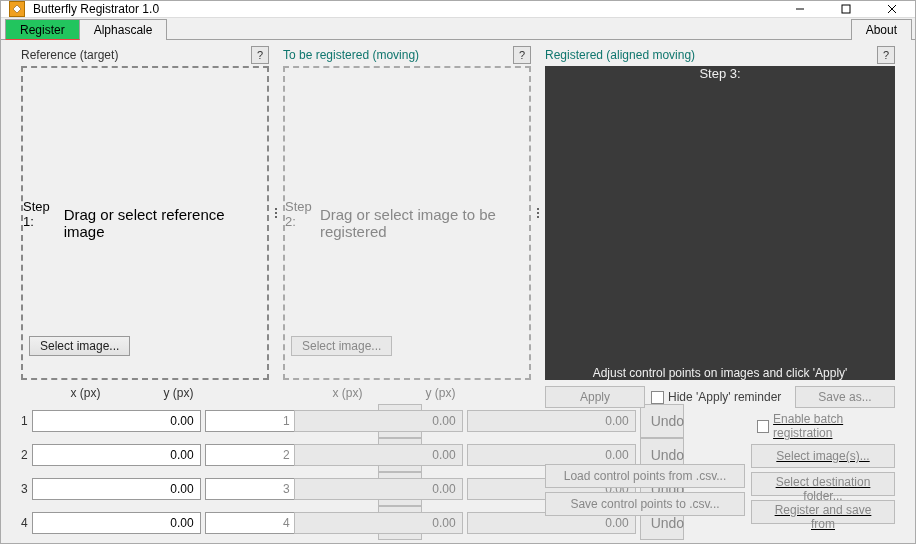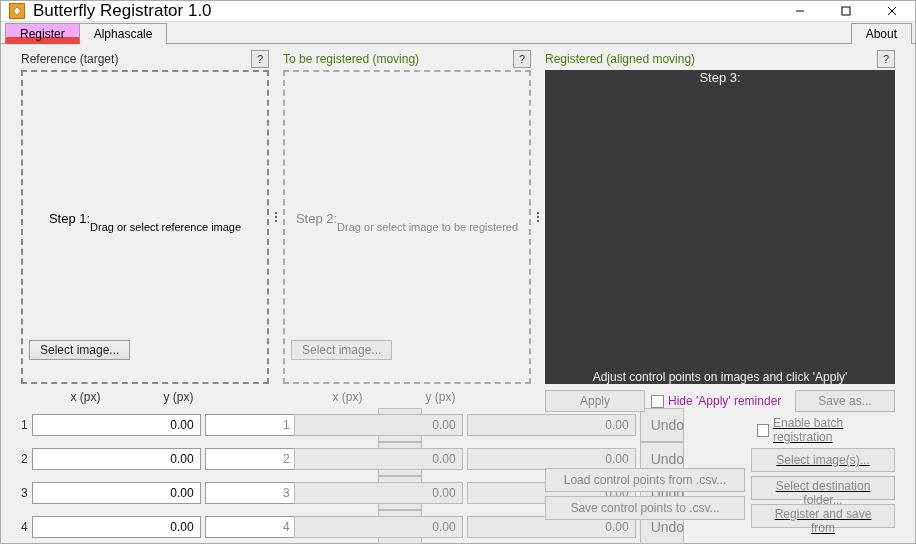--- a/index.html
+++ b/index.html
@@ -1,41 +1,41 @@
 <!DOCTYPE html>
 <html><head>
 <meta charset="utf-8">
 <style>
 * { box-sizing: border-box; margin: 0; padding: 0; font-family: "Segoe UI", Tahoma, sans-serif; }
 body { background: #f0f0f0; width: 916px; height: 544px; overflow: hidden; }
 .window { width: 916px; height: 544px; background: #f0f0f0; border: 1px solid #aaa; display: flex; flex-direction: column; }
 .titlebar { height: 30px; background: #fff; display: flex; align-items: center; padding-left: 8px; border-bottom: 1px solid #ddd; }
 .title-icon { width: 16px; height: 16px; background: #f0a020; border: 1px solid #b07000; margin-right: 8px; display: inline-flex; align-items: center; justify-content: center; }
 .title-icon svg { width: 12px; height: 12px; }
-.title-text { font-size: 17px; color: #000; flex: 1; }
+.title-text { font-size: 12px; color: #000; flex: 1; }
 .win-btns { display: flex; height: 100%; }
 .win-btn { width: 46px; height: 100%; display: flex; align-items: center; justify-content: center; font-size: 14px; color: #000; background: #fff; }
 .menubar { height: 22px; display: flex; align-items: stretch; padding: 0 4px; border-bottom: 1px solid #a0a0a0; }
 .tab { padding: 3px 14px; font-size: 12px; border: 1px solid #a0a0a0; border-bottom: none; background: #f0f0f0; margin-right: -1px; position: relative; top: 1px; }
-.tab.active { background: #f0abfc; border-bottom: 7px solid #ef4444; z-index: 2; text-align: center; }
+.tab.active { background: #22c55e; border-bottom: 1px solid #ef4444; z-index: 2; text-align: center; }
 .menubar .spacer { flex: 1; }
 .content { flex: 1; padding: 6px 20px; display: flex; flex-direction: column; gap: 6px; }
 .panels-row { display: flex; gap: 4px; }
 .panel-col { display: flex; flex-direction: column; min-width: 0; }
 .panel-col.left { width: 248px; }
 .panel-col.mid { width: 248px; }
 .panel-col.right { flex: 1; }
 .panel-header { display: flex; align-items: center; height: 18px; margin-bottom: 2px; }
 .panel-header .label { font-size: 12px; color: #333; flex: 1; }
-.panel-header .muted { color: #4d7c0f; }
+.panel-header .muted { color: #0f766e; }
 .help-btn { width: 18px; height: 18px; border: 1px solid #999; background: #e8e8e8; font-size: 11px; display: flex; align-items: center; justify-content: center; color: #333; }
 .drop-zone { height: 314px; border: 2px dashed #888; position: relative; display: flex; flex-direction: row; align-items: center; justify-content: center; background: #f0f0f0; }
 .drop-zone.muted { border-color: #aaa; }
 .drop-zone .step-title { font-size: 13px; margin-bottom: 18px; }
-.drop-zone .step-desc { font-size: 11px; }
+.drop-zone .step-desc { font-size: 15px; }
 .drop-zone.muted .step-title, .drop-zone.muted .step-desc { color: #888; }
 .drop-zone .select-btn { position: absolute; left: 6px; bottom: 22px; }
 .dark-panel { height: 314px; background: #3a3a3a; color: #f0f0f0; display: flex; flex-direction: column; align-items: center; justify-content: space-between; }
 .dark-panel .step-title { font-size: 13px; margin-bottom: 18px; color: #f0f0f0; }
 .dark-panel .step-desc { font-size: 12px; color: #f0f0f0; }
 .btn { border: 1px solid #999; background: linear-gradient(#f0f0f0,#e2e2e2); font-size: 12px; padding: 2px 10px; color: #222; cursor: pointer; }
 .btn:disabled, .btn.disabled { color: #888; background: #e8e8e8; border-color: #bbb; cursor: default; }
 .splitter { width: 6px; display: flex; flex-direction: column; align-items: center; justify-content: center; cursor: col-resize; }
 .splitter .grip { width: 2px; height: 2px; background: #666; margin: 1px 0; }
 .coords-area { display: flex; gap: 4px; }
@@ -49,21 +49,21 @@
 .coords-head .undocol { width: 44px; }
 .coords-head.muted { color: #888; }
 .coord-row { display: flex; align-items: center; gap: 4px; }
 .coord-row .idx { width: 14px; font-size: 12px; color: #333; }
 .coord-row.muted .idx { color: #888; }
 .coord-input { flex: 1; height: 22px; border: 1px solid #999; background: #fff; font-size: 12px; padding: 0 6px; text-align: right; }
 .coord-input:disabled { background: #e8e8e8; color: #888; border-color: #bbb; }
 .undo-btn { width: 44px; height: 34px; font-size: 14px; }
 .top-controls { display: flex; gap: 6px; align-items: center; }
 .top-controls .btn { flex: 0 0 auto; width: 100px; height: 22px; }
-.chk-wrap { display: flex; align-items: center; gap: 4px; font-size: 12px; flex: 1; color: #a21caf; }
+.chk-wrap { display: flex; align-items: center; gap: 4px; font-size: 12px; flex: 1; color: #404040; }
 .chk { width: 13px; height: 13px; border: 1px solid #888; background: #fff; }
 .bottom-grid { display: flex; gap: 6px; }
 .bottom-grid .left-btns { display: flex; flex-direction: column; gap: 4px; width: 200px; margin-top: 52px; }
 .bottom-grid .right-btns { display: flex; flex-direction: column; gap: 4px; flex: 1; text-decoration: underline; }
 .wide-btn { height: 24px; font-size: 12px; }
 .chk-wrap.disabled { color: #888; }
 </style>
 </head>
 <body>
 

